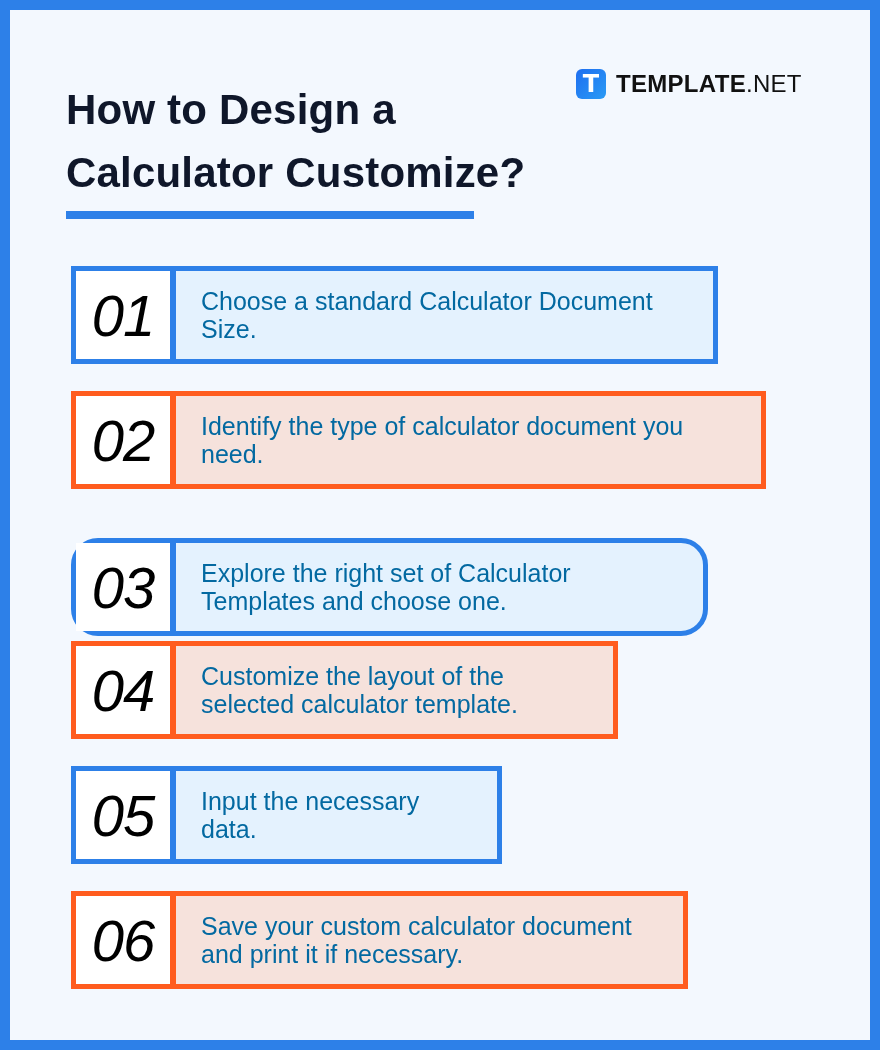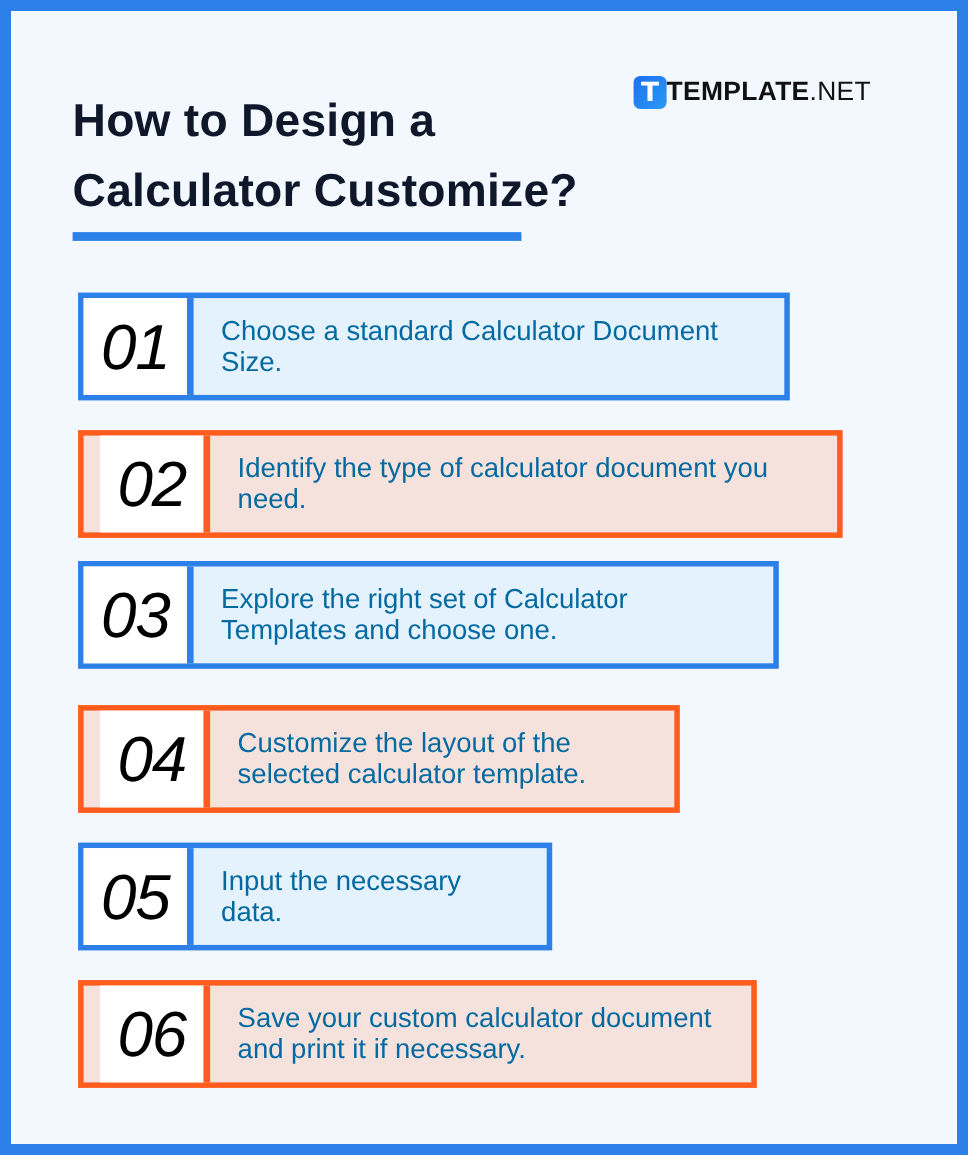--- a/index.html
+++ b/index.html
@@ -40,36 +40,37 @@
     width: 30px; height: 30px;
     border-radius: 6px;
     background: linear-gradient(135deg, #1E6EF0 0%, #2A9BF5 100%);
     color: #fff;
     font-weight: bold;
     font-size: 24px;
     display: flex; align-items: center; justify-content: center;
     font-family: "DejaVu Sans", sans-serif;
   }
   .logo-text {
+    margin-left: 10px;
     font-size: 24px;
     color: #111;
     letter-spacing: 0.3px;
   }
   .logo-text b { font-weight: bold; }
   .logo-text span { font-weight: normal; }
 
   .step {
     position: absolute;
     left: 61px;
     height: 98px;
     display: flex;
     border: 5px solid;
   }
   .step.blue { border-color: #2D80E8; background: #E4F2FE; }
-  .step.orange { border-color: #FF5C1E; background: #F6E2DC; padding-left: 15px; }
+  .step.orange { border-color: #FF5C1E; background: #F6E2DC; }
   .num {
     width: 94px;
     height: 100%;
     background: #FFFFFF;
     display: flex; align-items: center; justify-content: center;
     font-size: 58px;
     font-weight: normal;
     color: #000;
     letter-spacing: -1px;
     font-style: italic;
@@ -109,21 +110,21 @@
     <div class="sep"></div>
     <div class="text">Choose a standard Calculator Document Size.</div>
   </div>
 
   <div class="step orange" style="top:381px; width:695px;">
     <div class="num">02</div>
     <div class="sep"></div>
     <div class="text">Identify the type of calculator document you need.</div>
   </div>
 
-  <div class="step blue" style="top:500px; width:637px;">
+  <div class="step blue" style="top:528px; width:637px;border-radius:27px;">
     <div class="num">03</div>
     <div class="sep"></div>
     <div class="text">Explore the right set of Calculator Templates and choose one.</div>
   </div>
 
   <div class="step orange" style="top:631px; width:547px;">
     <div class="num">04</div>
     <div class="sep"></div>
     <div class="text">Customize the layout of the selected calculator template.</div>
   </div>

